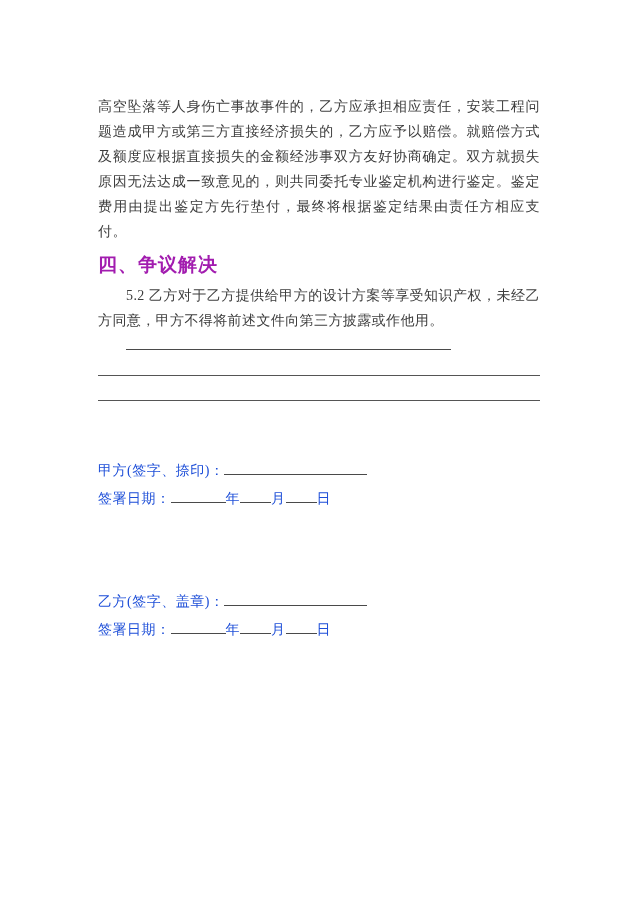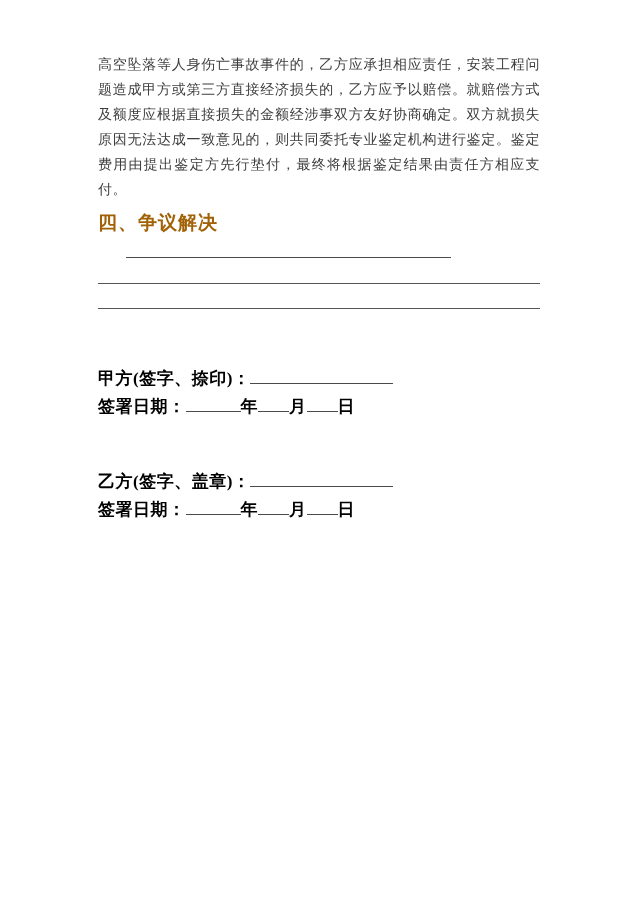--- a/index.html
+++ b/index.html
@@ -2,41 +2,41 @@
 <html><head>
 <meta charset="utf-8">
 <style>
   html, body { margin: 0; padding: 0; background: #ffffff; }
   .page {
     position: relative;
     width: 640px;
     height: 758px;
     background: #ffffff;
     box-sizing: border-box;
-    padding: 52px 100px 0 98px;
+    padding: 94px 100px 0 98px;
     overflow: hidden;
     font-family: "Liberation Serif", "DejaVu Serif", serif;
     color: #3d3d3d;
   }
   .body-par {
     margin: 0;
     font-size: 14px;
     line-height: 25px;
     text-align: justify;
     letter-spacing: 0.4px;
     color: #3d3d3d;
   }
   .indent { text-indent: 2em; }
   .sec-heading {
     margin: 8px 0 6px 0;
     font-family: "Liberation Sans", "DejaVu Sans", sans-serif;
     font-size: 19px;
     line-height: 25px;
     font-weight: bold;
-    color: #a16207;
+    color: #a21caf;
     letter-spacing: 1px;
   }
   .red { color: #cc201a; font-weight: bold; }
   .blank {
     display: inline-block;
     vertical-align: baseline;
   }
   .red-blank {
     width: 100px;
     height: 13px;
@@ -50,44 +50,45 @@
     height: 13px;
     border-bottom: 1px solid #4a4a4a;
   }
   .blank-row {
     border-bottom: 1px solid #555555;
     width: 442px;
   }
   .blank-row.first { height: 17px; }
   .blank-row.second { height: 24px; }
   .sig-block { margin-top: 56px; }
-  .sig-block.party-b { margin-top: 47px; }
+  .sig-block.party-b { margin-top: 75px; }
   .sig-row {
-    font-size: 17px;
+    font-size: 14px;
     line-height: 28px;
-    font-weight: bold;
-    color: #000000;
+    font-weight: normal;
+    color: #1d4ed8;
     letter-spacing: 0.5px;
   }
   .name-blank { width: 143px; height: 14px; }
   .date-blank { width: 55px; height: 14px; }
   .md-blank { width: 31px; height: 14px; }
 </style>
 </head>
 <body>
 
 <div class="page">
 
   <p class="body-par">高空坠落等人身伤亡事故事件的，乙方应承担相应责任，安装工程问题造成甲方或第三方直接经济损失的，乙方应予以赔偿。就赔偿方式及额度应根据直接损失的金额经涉事双方友好协商确定。双方就损失原因无法达成一致意见的，则共同委托专业鉴定机构进行鉴定。鉴定费用由提出鉴定方先行垫付，最终将根据鉴定结果由责任方相应支付。</p>
 
   <h2 class="sec-heading">四、争议解决</h2>
 
 
 
 
+  <p class="body-par indent">5.2 乙方对于乙方提供给甲方的设计方案等享受知识产权，未经乙方同意，甲方不得将前述文件向第三方披露或作他用。</p>
 
   <p class="body-par indent"><span class="blank inline-fill-blank"></span></p>
 
   <div class="blank-row first"></div>
   <div class="blank-row second"></div>
 
   <div class="sig-block party-a">
     <div class="sig-row"><span>甲方(签字、捺印)：</span><span class="blank gray-blank name-blank"></span></div>
     <div class="sig-row"><span>签署日期：</span><span class="blank gray-blank date-blank"></span><span>年</span><span class="blank gray-blank md-blank"></span><span>月</span><span class="blank gray-blank md-blank"></span><span>日</span></div>
   </div>

